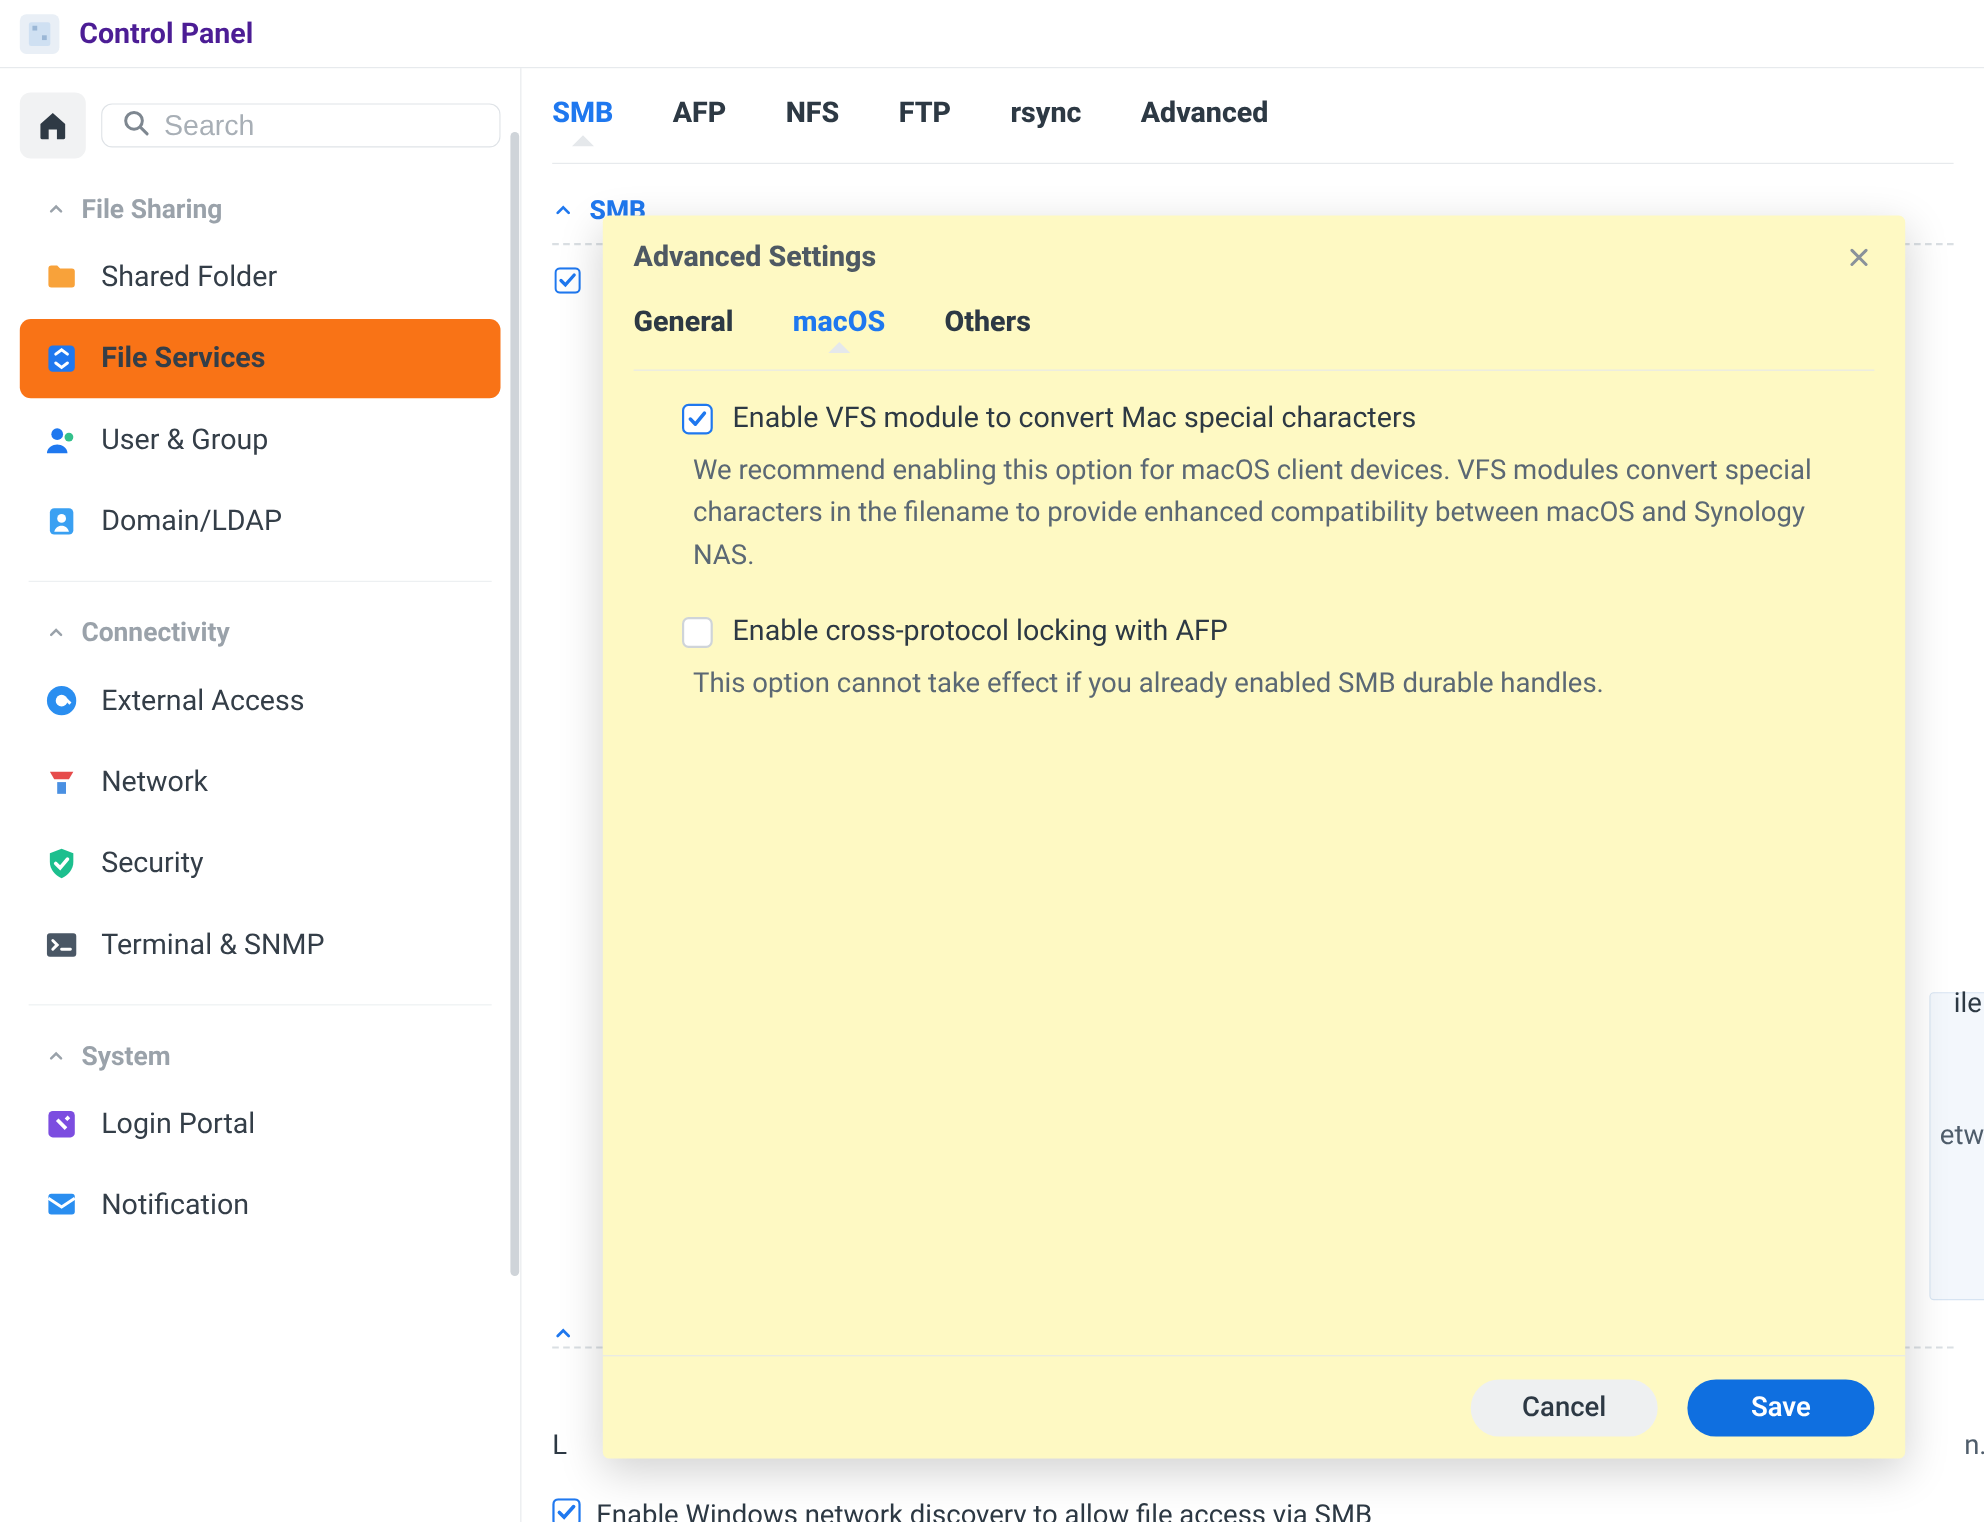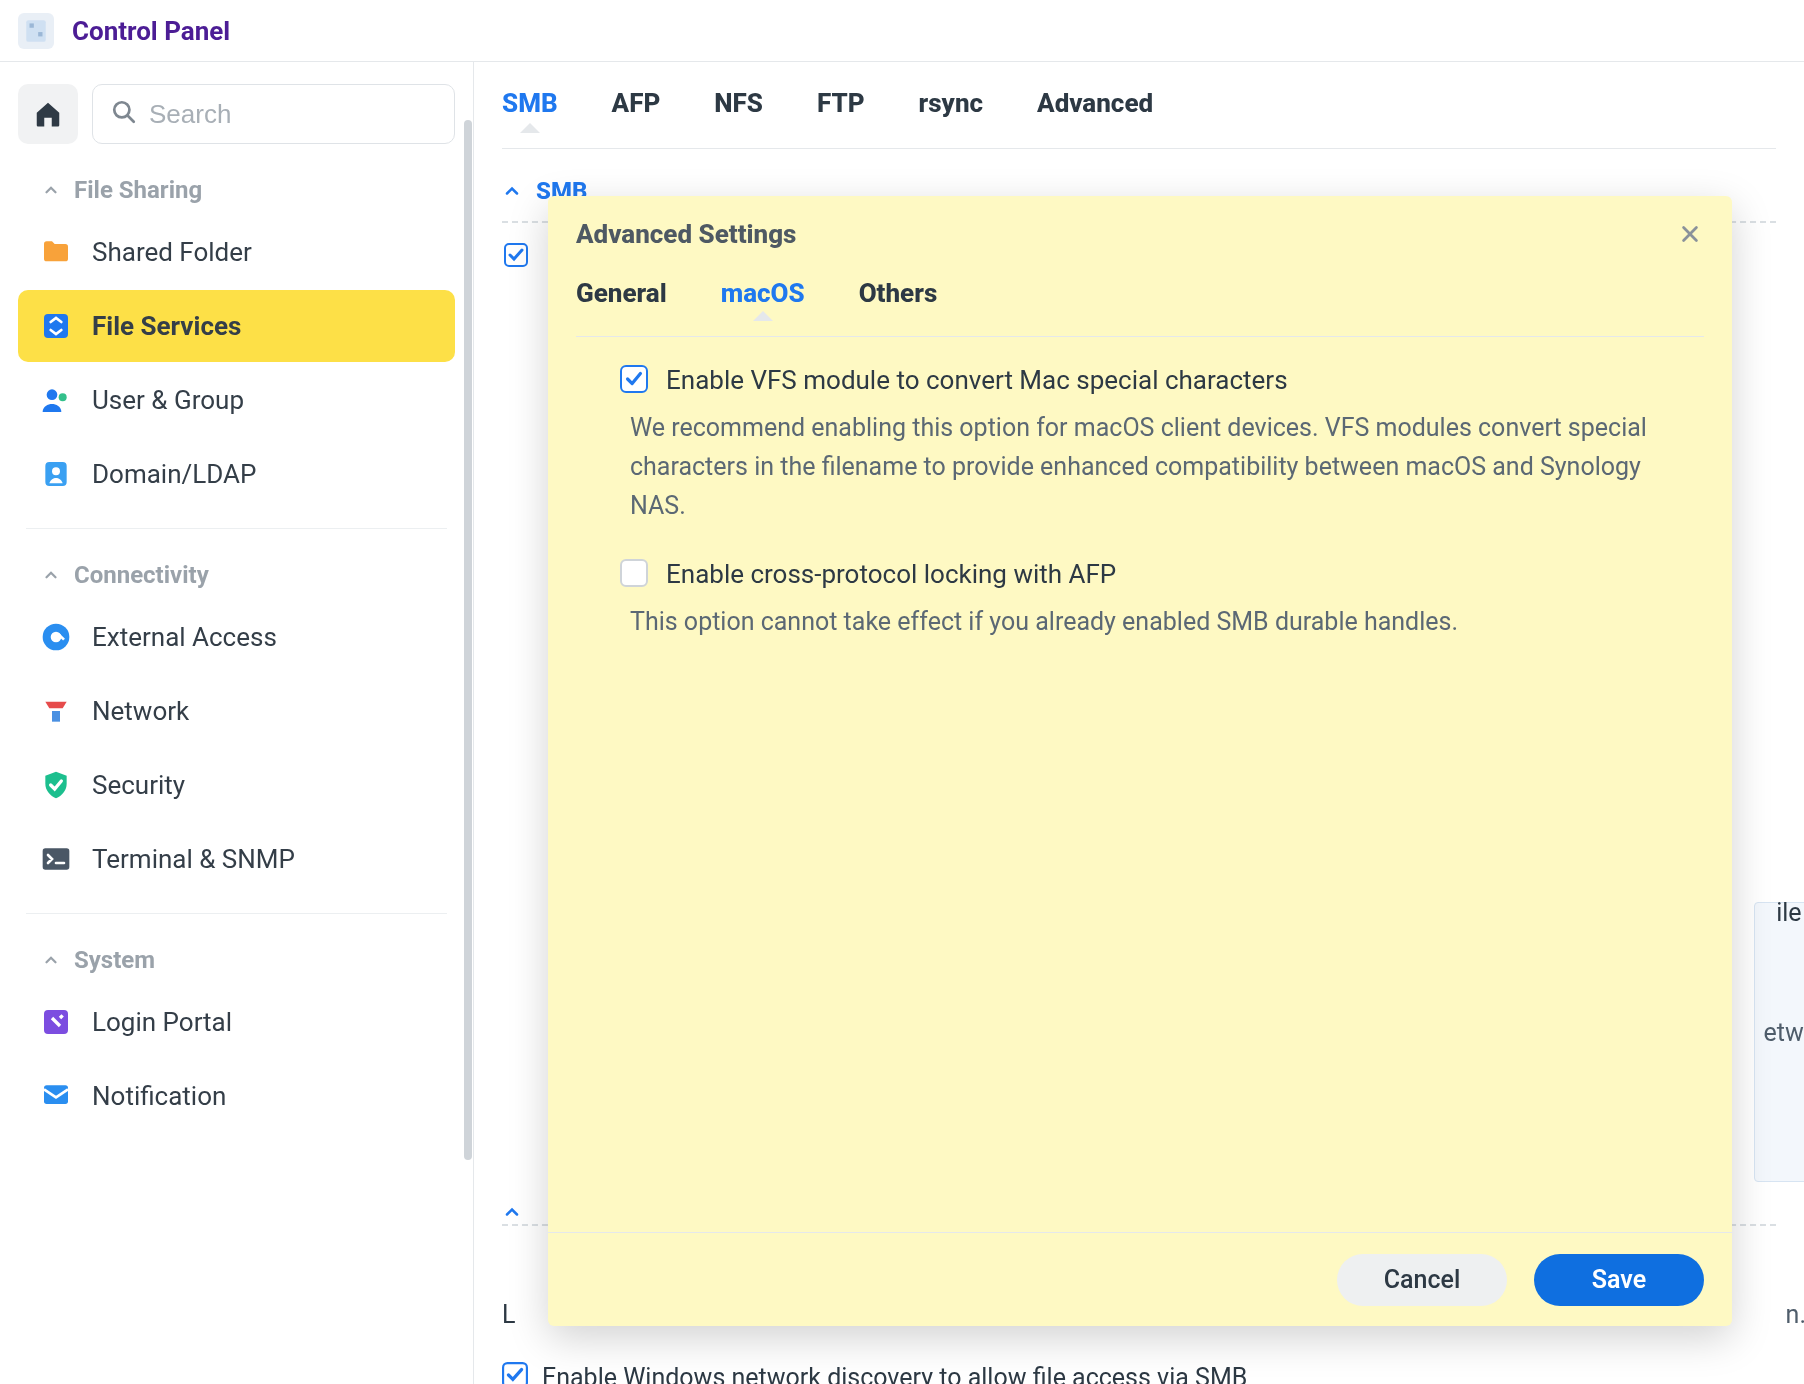--- a/index.html
+++ b/index.html
@@ -10,30 +10,30 @@
 .titlebar .cp-icon svg { display:block; }
 .titlebar .title { margin-left: 18px; font-size: 26px; font-weight: 700; color: #4c1d95; }
 
 .body { display: flex; height: calc(100% - 62px); }
 .sidebar { width: 474px; padding: 22px 18px 0 18px; border-right: 1px solid #e5e8eb; position: relative; overflow: hidden; }
 .sidebar-scroll { position:absolute; top:0; right:0; width:10px; height:100%; background:transparent; }
 .sidebar-scroll .thumb { position:absolute; right:1px; width:8px; background:#cfd4d9; border-radius:4px; }
 
 .search-row { display:flex; align-items:center; gap:14px; margin-bottom:18px; }
 .home-btn { width:60px; height:60px; background:#f1f2f3; border-radius:10px; display:flex; align-items:center; justify-content:center; }
-.search-box { flex:1; height:60px; border:1px solid #dfe3e7; border-radius:10px; display:flex; align-items:center; padding:0 18px; }
+.search-box { flex:1; height:40px; border:1px solid #dfe3e7; border-radius:10px; display:flex; align-items:center; padding:0 18px; }
 .search-box input { border:none; outline:none; font-size:26px; color:#5c6770; width:100%; background:transparent; }
 .search-box input::placeholder { color:#a8afb6; }
 .search-box .mag { margin-right:12px; }
 
 .section-head { display:flex; align-items:center; gap:14px; padding: 14px 10px 10px 24px; color:#9aa2aa; font-size:24px; font-weight:700; cursor:pointer; }
 .section-head .chev { display:inline-flex; transform: rotate(0deg); }
 .nav-item { display:flex; align-items:center; gap:18px; padding: 18px 20px; border-radius:10px; font-size:26px; color:#343e48; cursor:pointer; margin:2px 0; }
 .nav-item .icon { width:36px; height:36px; display:flex; align-items:center; justify-content:center; }
-.nav-item.active { background:#fde047; font-weight:700; }
+.nav-item.active { background:#f97316; font-weight:700; }
 .divider { height:1px; background:#eceff1; margin: 18px 8px; }
 
 .main { flex:1; position:relative; padding: 22px 28px 0 28px; overflow:hidden; }
 .tabs { display:flex; gap:54px; padding: 4px 0 16px 0; border-bottom:1px solid #e5e8eb; font-size:26px; font-weight:800; color:#2d3944; }
 .tabs .tab { cursor:pointer; position:relative; padding-bottom:14px; }
 .tabs .tab.active { color:#1f78ef; }
 .tabs .tab.active::after { content:""; position:absolute; left: calc(50% - 10px); bottom:-1px; width:0; height:0; border-left:10px solid transparent; border-right:10px solid transparent; border-bottom:10px solid #e5e8eb; }
 
 .panel { padding-top: 22px; }
 .panel-head { display:flex; align-items:center; gap:14px; color:#1f78ef; font-size:24px; font-weight:800; padding: 6px 0 16px 0; }
@@ -50,21 +50,21 @@
 
 .modal { position:absolute; left: 548px; top: 196px; width: 1184px; height: 1130px; background:#fef9c3; border-radius:6px; box-shadow: 0 12px 40px rgba(0,0,0,0.18); display:flex; flex-direction:column; }
 .modal-header { height:76px; display:flex; align-items:center; justify-content:space-between; padding: 0 28px; }
 .modal-header .mtitle { font-size:26px; font-weight:800; color:#4e5963; }
 .modal-header .close { width:28px; height:28px; cursor:pointer; display:flex; align-items:center; justify-content:center; }
 .modal-tabs { margin: 0 28px; display:flex; gap:54px; border-bottom:1px solid #e5e8eb; padding-bottom:16px; font-size:26px; font-weight:800; color:#2d3944; }
 .modal-tabs .mtab { cursor:pointer; position:relative; padding: 6px 0 12px 0; }
 .modal-tabs .mtab.active { color:#1f78ef; }
 .modal-tabs .mtab.active::after { content:""; position:absolute; left: calc(50% - 10px); bottom:-1px; width:0; height:0; border-left:10px solid transparent; border-right:10px solid transparent; border-bottom:10px solid #e5e8eb; }
 .modal-body { padding: 28px 36px; flex:1; overflow:auto; }
-.opt { display:flex; align-items:flex-start; gap:18px; margin-bottom:14px;padding-left:36px; }
+.opt { display:flex; align-items:flex-end; gap:18px; margin-bottom:14px;padding-left:36px; }
 .opt .cb { width:28px; height:28px; border:2px solid #cfd4d9; border-radius:6px; flex:0 0 auto; display:flex; align-items:center; justify-content:center; background:#fff; }
 .opt .cb.checked { border-color:#1f78ef; }
 .opt .cb.checked svg path { stroke:#1f78ef; }
 .opt .lbl { font-size:26px; color:#2d3944; padding-top:0px; }
 .opt-desc { font-size:25px; color:#5b6874; line-height:1.55; margin: 10px 0 34px 46px; }
 .modal-footer { height:94px; border-top:1px solid #e5e8eb; display:flex; align-items:center; justify-content:flex-end; gap:27px; padding: 0 28px; }
 .btn { height:52px; min-width:170px; border-radius:26px; display:flex; align-items:center; justify-content:center; font-size:25px; cursor:pointer; padding:0 28px; font-weight:500; }
 .btn.secondary { background:#eef0f1; color:#2d3944; }
 .btn.primary { background:#0f6fe0; color:#fff; font-weight:600; }
 

